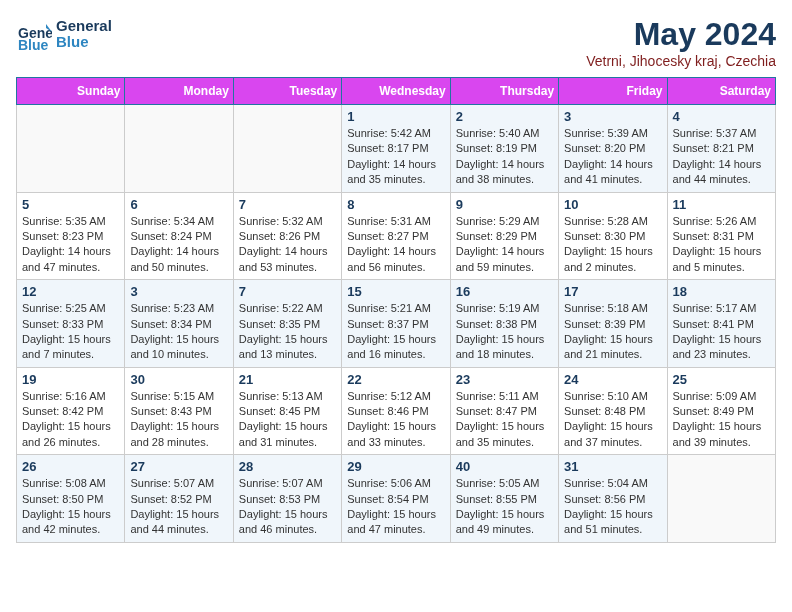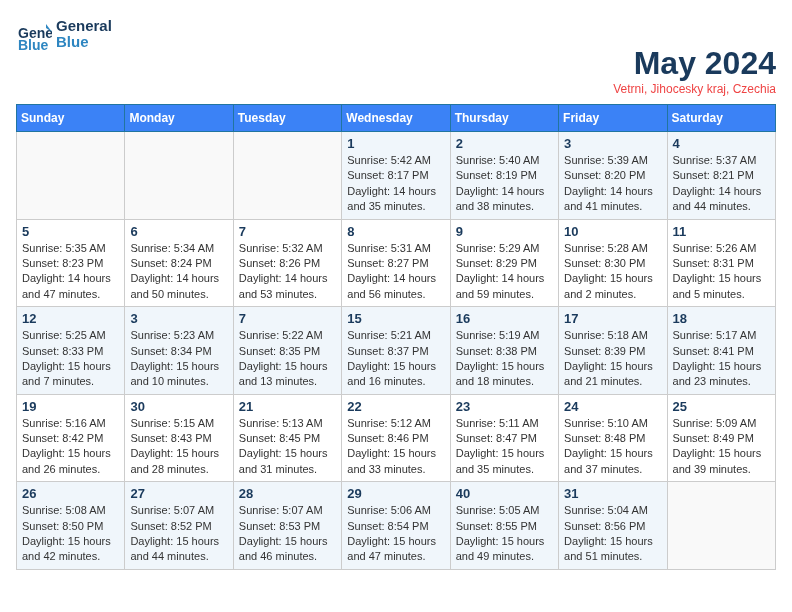--- a/index.html
+++ b/index.html
@@ -20,41 +20,40 @@
       display: flex;
       align-items: center;
     }
     .logo-icon {
       width: 36px;
       height: 36px;
       margin-right: 4px;
     }
     .title-block {
       text-align: right;
-      margin-top: 29px;
     }
     .month-title {
       font-size: 32px;
       font-weight: bold;
       color: #1a3a5c;
     }
     .location-title {
-      font-size: 12px;
-      color: #ef4444;
+      font-size: 14px;
+      color: #7f1d1d;
     }
     table {
       width: 100%;
       border-collapse: collapse;
       font-size: 10.5px;
     }
     thead tr th {
-      background-color: #3b82f6;
+      background-color: #d946ef;
       color: #fff;
       padding: 6px 4px;
-      text-align: left;
+      text-align: right;
       font-size: 12px;
       font-weight: bold;
       border: 1px solid #2175a0;
     }
     tbody tr {
       vertical-align: top;
     }
     tbody tr:nth-child(odd) {
       background-color: #f0f6fb;
     }

